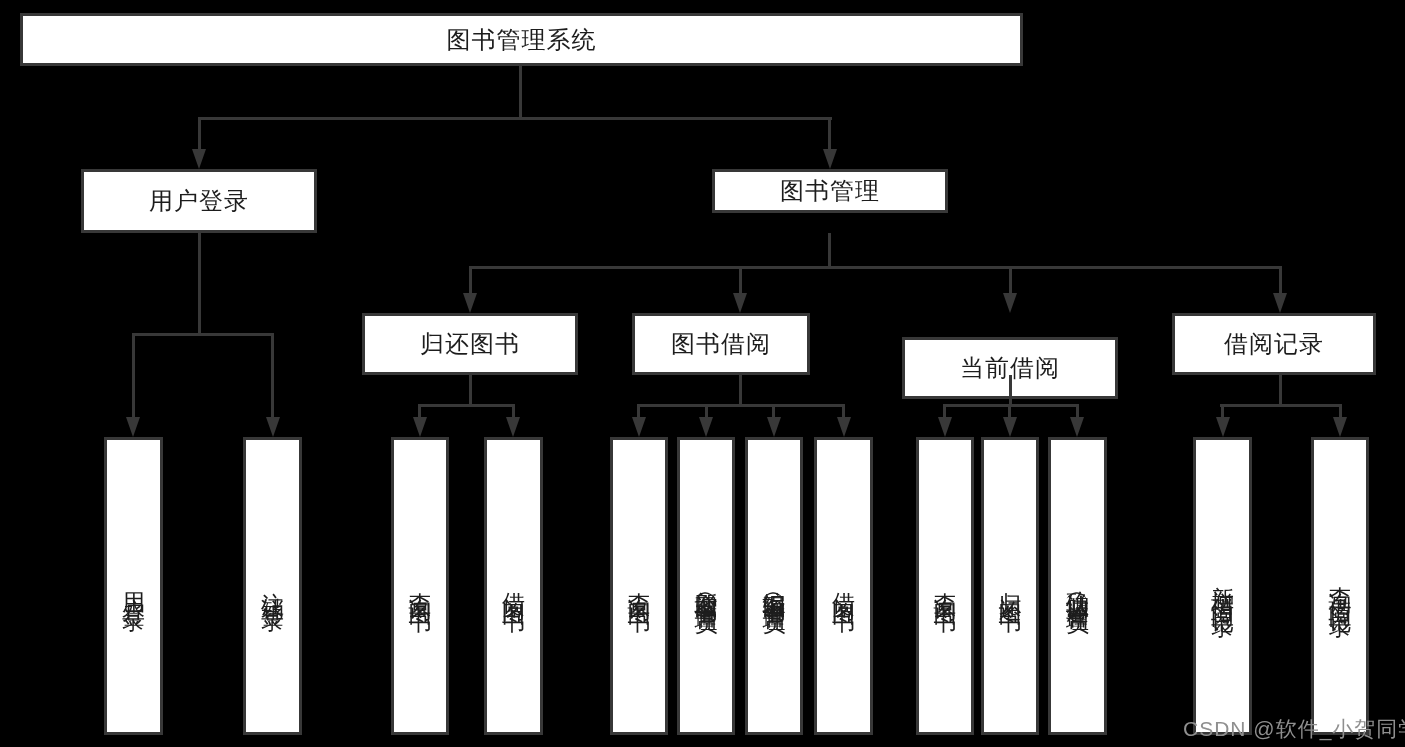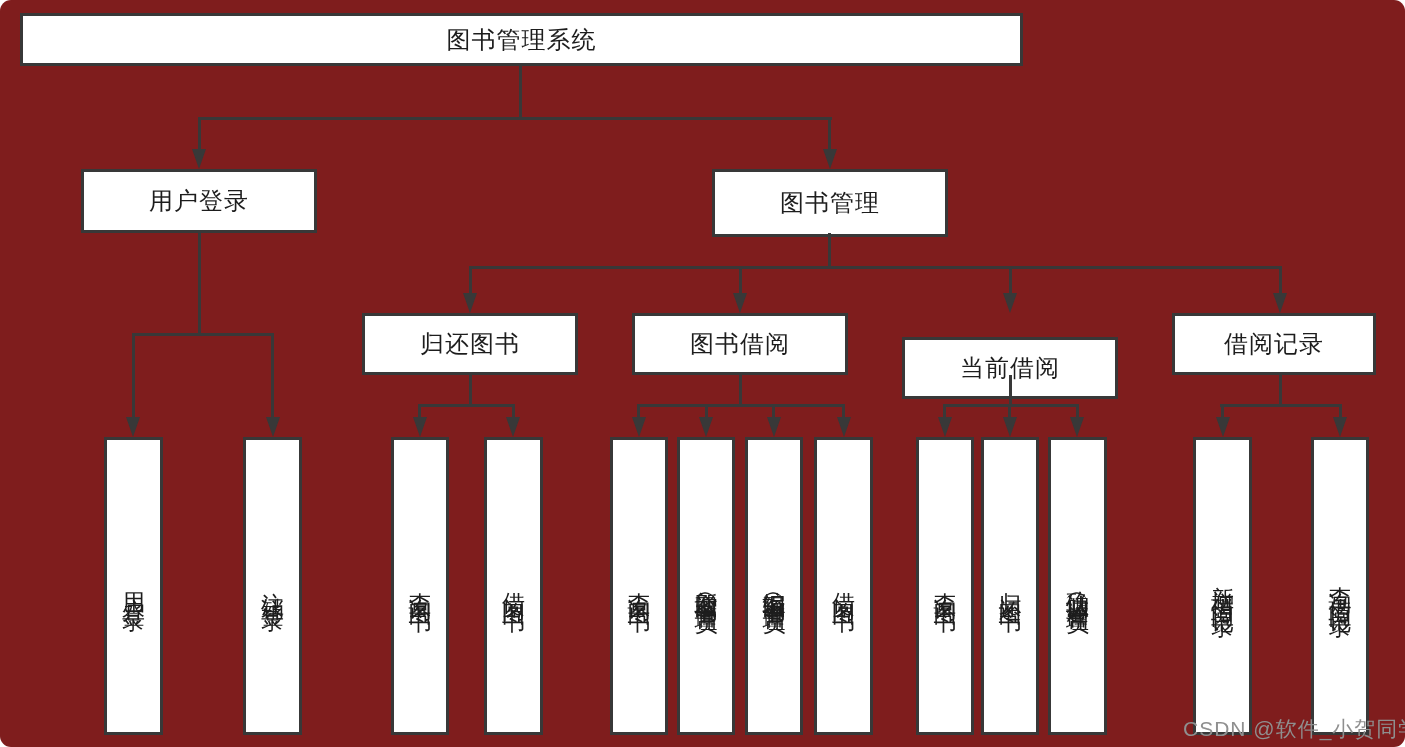--- a/index.html
+++ b/index.html
@@ -1,22 +1,21 @@
 <!DOCTYPE html>
 <html><head>
 <meta charset="utf-8">
 <style>
   html,body { margin:0; padding:0; background:#ffffff; }
   #canvas {
     position:relative;
     width:1405px; height:747px;
-    background:#7f1d1d;
+    background:#000000;
     font-family:"Liberation Sans", sans-serif;
     overflow:hidden;
-    border-radius:11px;
   }
   .box {
     position:absolute;
     box-sizing:border-box;
     border:3px solid #383838;
     background:#ffffff;
     display:flex;
     align-items:center;
     justify-content:center;
     font-size:24px;
@@ -70,21 +69,21 @@
   <div class="vline" style="left:519px; top:66px; height:53px;"></div>
   <div class="hline" style="left:198px; top:117px; width:634px;"></div>
   <div class="vline" style="left:198px; top:117px; height:34px;"></div>
   <div class="arrow" style="left:192px; top:149px;"></div>
   <div class="vline" style="left:828px; top:117px; height:34px;"></div>
   <div class="arrow" style="left:823px; top:149px;"></div>
 
   <div class="box" style="left:81px; top:169px; width:236px; height:64px;">
     <span>用户登录</span>
   </div>
-  <div class="box" style="left:712px; top:169px; width:236px; height:68px;">
+  <div class="box" style="left:712px; top:169px; width:236px; height:44px;">
     <span>图书管理</span>
   </div>
 
   <div class="vline" style="left:198px; top:233px; height:103px;"></div>
   <div class="hline" style="left:132px; top:333px; width:142px;"></div>
   <div class="vline" style="left:132px; top:333px; height:86px;"></div>
   <div class="arrow" style="left:126px; top:417px;"></div>
   <div class="vline" style="left:271px; top:333px; height:86px;"></div>
   <div class="arrow" style="left:266px; top:417px;"></div>
 
@@ -95,21 +94,21 @@
   <div class="vline" style="left:739px; top:266px; height:30px;"></div>
   <div class="arrow" style="left:733px; top:293px;"></div>
   <div class="vline" style="left:1009px; top:266px; height:30px;"></div>
   <div class="arrow" style="left:1003px; top:293px;"></div>
   <div class="vline" style="left:1279px; top:266px; height:30px;"></div>
   <div class="arrow" style="left:1273px; top:293px;"></div>
 
   <div class="box" style="left:362px; top:313px; width:216px; height:62px;">
     <span>归还图书</span>
   </div>
-  <div class="box" style="left:632px; top:313px; width:216px; height:62px;">
+  <div class="box" style="left:632px; top:313px; width:178px; height:62px;">
     <span>图书借阅</span>
   </div>
   <div class="box" style="left:902px; top:313px; width:216px; height:62px;margin-top:24px;">
     <span>当前借阅</span>
   </div>
   <div class="box" style="left:1172px; top:313px; width:204px; height:62px;">
     <span>借阅记录</span>
   </div>
 
   <div class="vline" style="left:469px; top:375px; height:32px;"></div>

